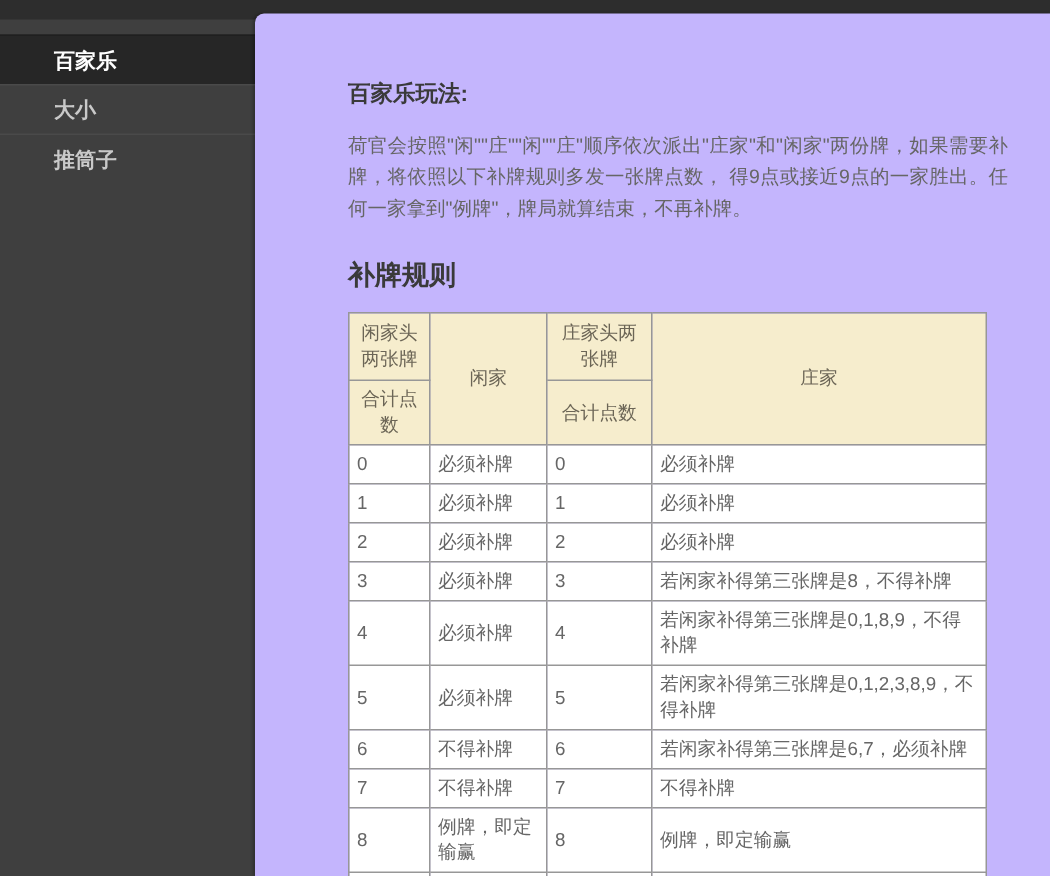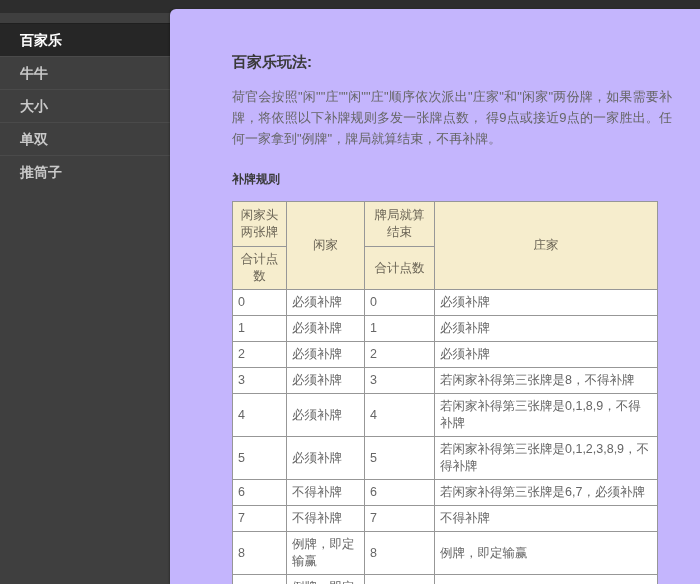--- a/index.html
+++ b/index.html
@@ -12,21 +12,21 @@
   .topbar{
     position:absolute;left:0;top:0;width:700px;height:13px;
     background:#2d2d2d;
   }
   
   .sidebar{
     position:absolute;left:0;top:13px;width:170px;bottom:0;
     background:#3f3f3f;padding-top:10px;box-sizing:border-box;
   }
   .side-item{
-    height:32px;line-height:32px;padding-left:20px;
+    height:32px;line-height:32px;padding-left:36px;
     font-size:14px;font-weight:bold;color:#c9c9c9;
     border-top:1px solid #4a4a4a;cursor:pointer;
     white-space:nowrap;
   }
   .side-item:first-child{border-top:1px solid #343434;}
   .side-item.active{
     background:#262626;color:#ffffff;
     border-top:1px solid #1f1f1f;
   }
   
@@ -40,21 +40,21 @@
   }
   .doc-title{
     margin:0 0 14px 0;font-size:15px;font-weight:bold;color:#3a3a3a;
   }
   .intro{
     margin:0 0 22px 0;width:440px;
     font-size:13px;line-height:21px;color:#666666;
     text-align:justify;
   }
   .section-title{
-    margin:0 0 13px 0;font-size:12px;font-weight:bold;color:#3a3a3a;
+    margin:0 0 13px 0;font-size:18px;font-weight:bold;color:#3a3a3a;
   }
   table.rules{
     border-collapse:collapse;table-layout:fixed;width:425px;
     font-size:12.5px;color:#666666;
   }
   table.rules th,table.rules td{
     border:1px solid #979797;padding:4px 5px;line-height:17px;
     vertical-align:middle;word-break:break-all;
   }
   table.rules th{
@@ -69,44 +69,42 @@
   tr.hdr-top th{height:36px;}
   tr.hdr-sub th{height:17px;}
 </style>
 </head>
 <body>
 
 <div class="topbar"></div>
 
 <nav class="sidebar">
   <div class="side-item active">百家乐</div>
-  <div class="side-item">牛牛</div>
   <div class="side-item">大小</div>
-  <div class="side-item">单双</div>
   <div class="side-item">推筒子</div>
 </nav>
 
 <main class="panel">
   <div class="content">
     <h1 class="doc-title">百家乐玩法:</h1>
     <p class="intro">荷官会按照"闲""庄""闲""庄"顺序依次派出"庄家"和"闲家"两份牌，如果需要补牌，将依照以下补牌规则多发一张牌点数， 得9点或接近9点的一家胜出。任何一家拿到"例牌"，牌局就算结束，不再补牌。</p>
     <h2 class="section-title">补牌规则</h2>
 
     <table class="rules">
       <colgroup>
           <col class="c1">
           <col class="c2">
           <col class="c3">
           <col class="c4">
         </colgroup>
       <thead>
         <tr class="hdr-top">
           <th>闲家头两张牌</th>
           <th rowspan="2">闲家</th>
-          <th>牌局就算结束</th>
+          <th>庄家头两张牌</th>
           <th rowspan="2">庄家</th>
         </tr>
         <tr class="hdr-sub">
           <th>合计点数</th>
           <th>合计点数</th>
         </tr>
       </thead>
       <tbody>
         <tr>
           <td>0</td>

